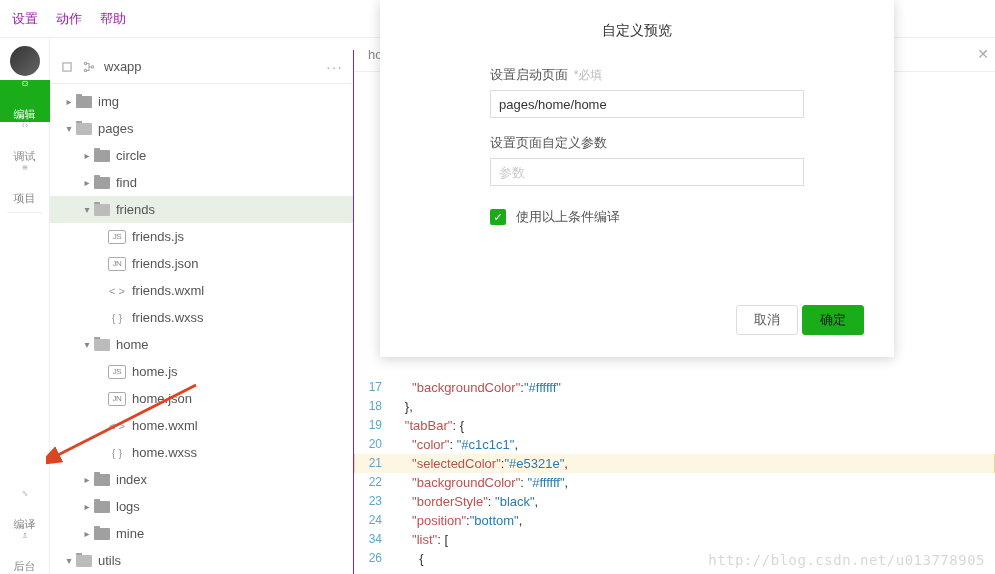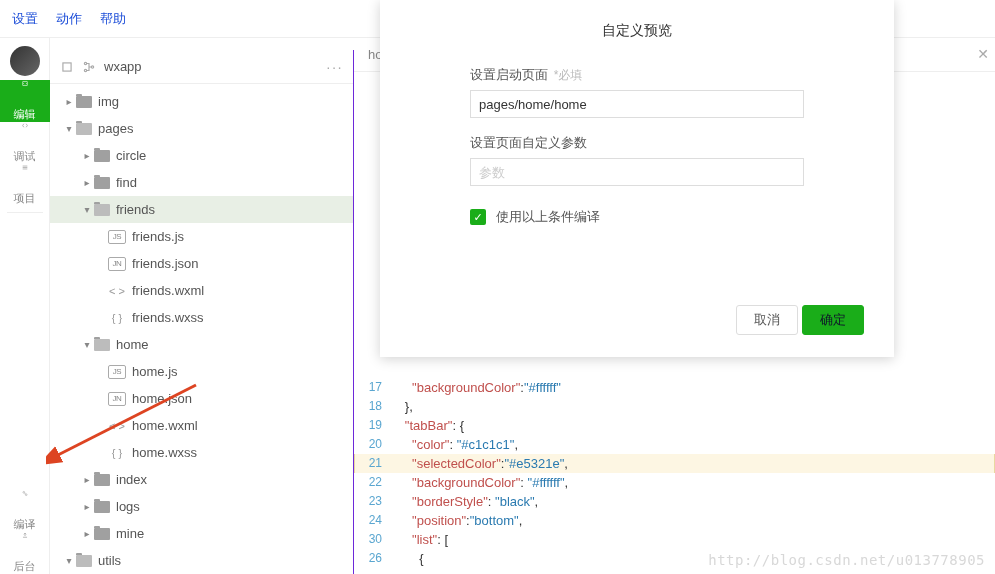--- a/index.html
+++ b/index.html
@@ -1,18 +1,18 @@
 <!DOCTYPE html>
 <html><head>
 <meta charset="utf-8">
 <style>
 * { margin:0; padding:0; box-sizing:border-box; font-family:-apple-system,"PingFang SC","Microsoft YaHei",sans-serif; }
 body { width:995px; height:574px; overflow:hidden; background:#fff; position:relative; font-size:13px; color:#333; }
 .menubar { height:38px; display:flex; align-items:center; padding:0 12px; gap:18px; border-bottom:1px solid #eee; }
-.menubar span { color:#1d4ed8; font-size:13px; cursor:pointer; }
+.menubar span { color:#a21caf; font-size:13px; cursor:pointer; }
 .left-rail { position:absolute; left:0; top:38px; bottom:0; width:50px; background:#fff; border-right:1px solid #eee; display:flex; flex-direction:column; align-items:center; }
 .rail-item { width:50px; height:42px; display:flex; flex-direction:column; align-items:center; justify-content:center; font-size:11px; color:#888; cursor:pointer; }
 .rail-item.active { background:#1aad19; color:#fff; }
 .rail-item svg { width:18px; height:18px; }
 .rail-item span { margin-top:20px;text-align:right; }
 .avatar { width:30px; height:30px; border-radius:50%; background:linear-gradient(135deg,#333,#666); margin:8px 0 4px; }
 .divider { height:1px; background:#eee; width:36px; margin:6px 0; }
 .spacer { flex:1; }
 .sidebar { position:absolute; left:50px; top:50px; bottom:0; width:304px; background:#fff; border-right:1px solid #6d28d9; }
 .sidebar-head { height:34px; display:flex; align-items:center; padding:0 10px; border-bottom:1px solid #eee; gap:8px; color:#585858; }
@@ -34,21 +34,21 @@
 .code { padding:0; font-family:Consolas,Menlo,monospace; font-size:13px; line-height:19px; margin-top:306px; }
 .code-line { display:flex; }
 .ln { width:40px; text-align:right; padding-right:12px; color:#5aa6d0; font-size:12px; user-select:none; }
 .cc { white-space:pre; }
 .s-key { color:#c0504d; }
 .s-val { color:#2a7ab0; }
 .s-punc { color:#333; }
 .highlight-line { background:#fdf6e3; box-shadow:inset 1px 0 0 #e8d8a0, inset -1px 0 0 #e8d8a0;align-items:center; }
 .dialog { position:absolute; left:380px; top:0; width:514px; height:357px; background:#fff; box-shadow:0 2px 12px rgba(0,0,0,.18); z-index:10; }
 .dlg-title { text-align:center; padding:22px 0 18px; font-size:14px; color:#333; }
-.dlg-body { padding:0 90px; }
+.dlg-body { padding:0 90px;margin-left:20px; }
 .dlg-label { font-size:13px; color:#555; margin-bottom:6px; margin-top:8px; }
 .dlg-label .req { color:#bbb; font-size:12px; margin-left:2px; }
 .dlg-input { width:100%; height:28px; border:1px solid #ddd; padding:0 8px; font-size:13px; color:#333; outline:none; }
 .dlg-input::placeholder { color:#ccc; }
 .chk-row { display:flex; align-items:center; gap:10px; margin-top:22px; font-size:13px; color:#555; }
 .chk { width:16px; height:16px; background:#1aad19; border-radius:2px; display:flex; align-items:center; justify-content:center; color:#fff; font-size:11px; }
 .dlg-footer { position:absolute; right:30px; bottom:22px; display:flex; gap:4px; }
 .btn { min-width:62px; height:30px; border:1px solid #ddd; background:#fff; color:#555; font-size:13px; border-radius:3px; cursor:pointer; }
 .btn.primary { background:#1aad19; border-color:#1aad19; color:#0f172a; }
 .annot-ellipse { position:absolute; border:3px solid #d42; border-radius:50%; pointer-events:none; }
@@ -235,21 +235,21 @@
       </div>
       <div class="code-line">
         <span class="ln">23</span>
         <span class="cc">     <span class="s-key">"borderStyle"</span><span class="s-punc">:</span> <span class="s-val">"black"</span><span class="s-punc">,</span></span>
       </div>
       <div class="code-line">
         <span class="ln">24</span>
         <span class="cc">     <span class="s-key">"position"</span><span class="s-punc">:</span><span class="s-val">"bottom"</span><span class="s-punc">,</span></span>
       </div>
       <div class="code-line">
-        <span class="ln">30</span>
+        <span class="ln">34</span>
         <span class="cc">     <span class="s-key">"list"</span><span class="s-punc">:</span> <span class="s-punc">[</span></span>
       </div>
       <div class="code-line">
         <span class="ln">26</span>
         <span class="cc">       <span class="s-punc">{</span></span>
       </div>
     </div>
 </div>
 
 <div class="dialog">

